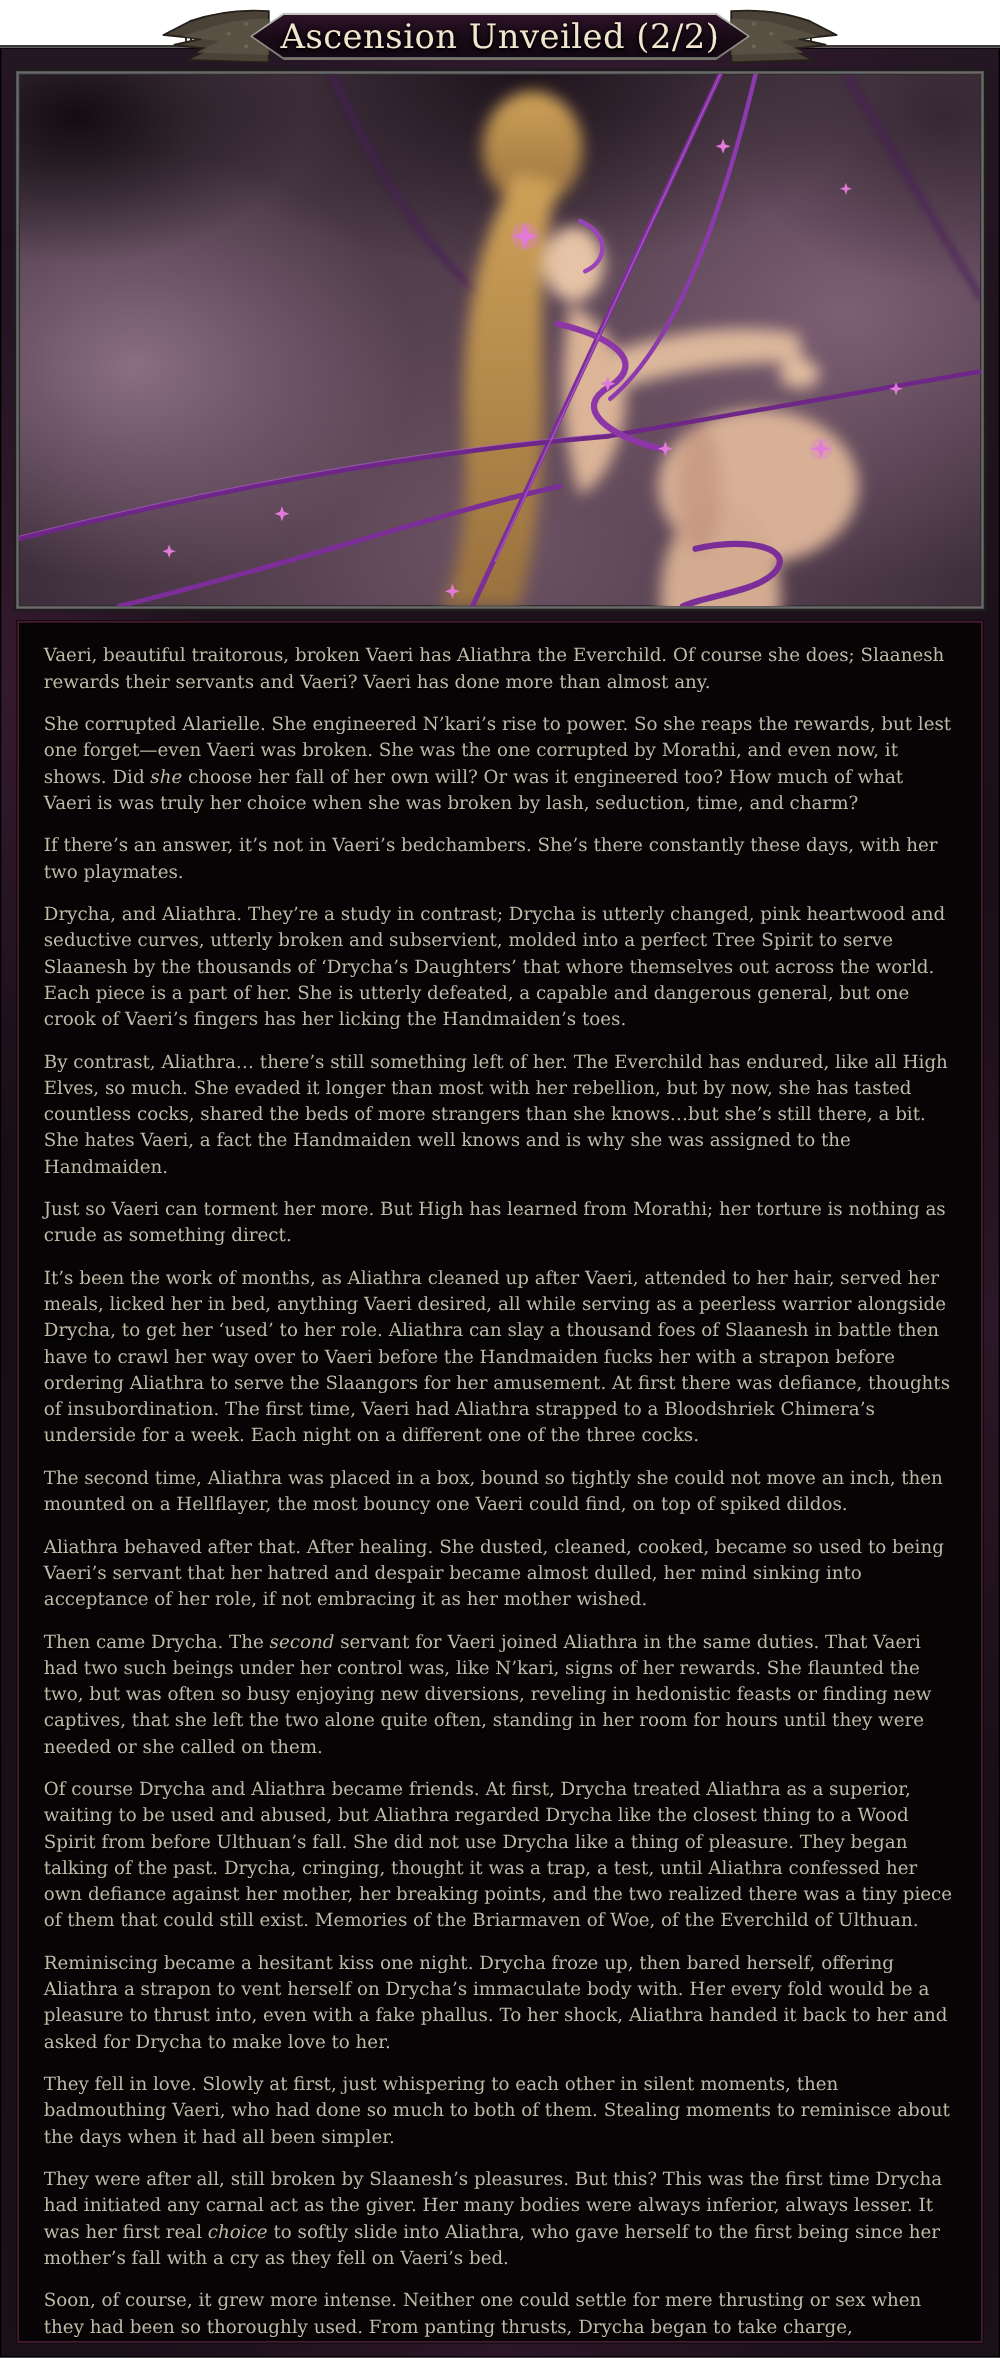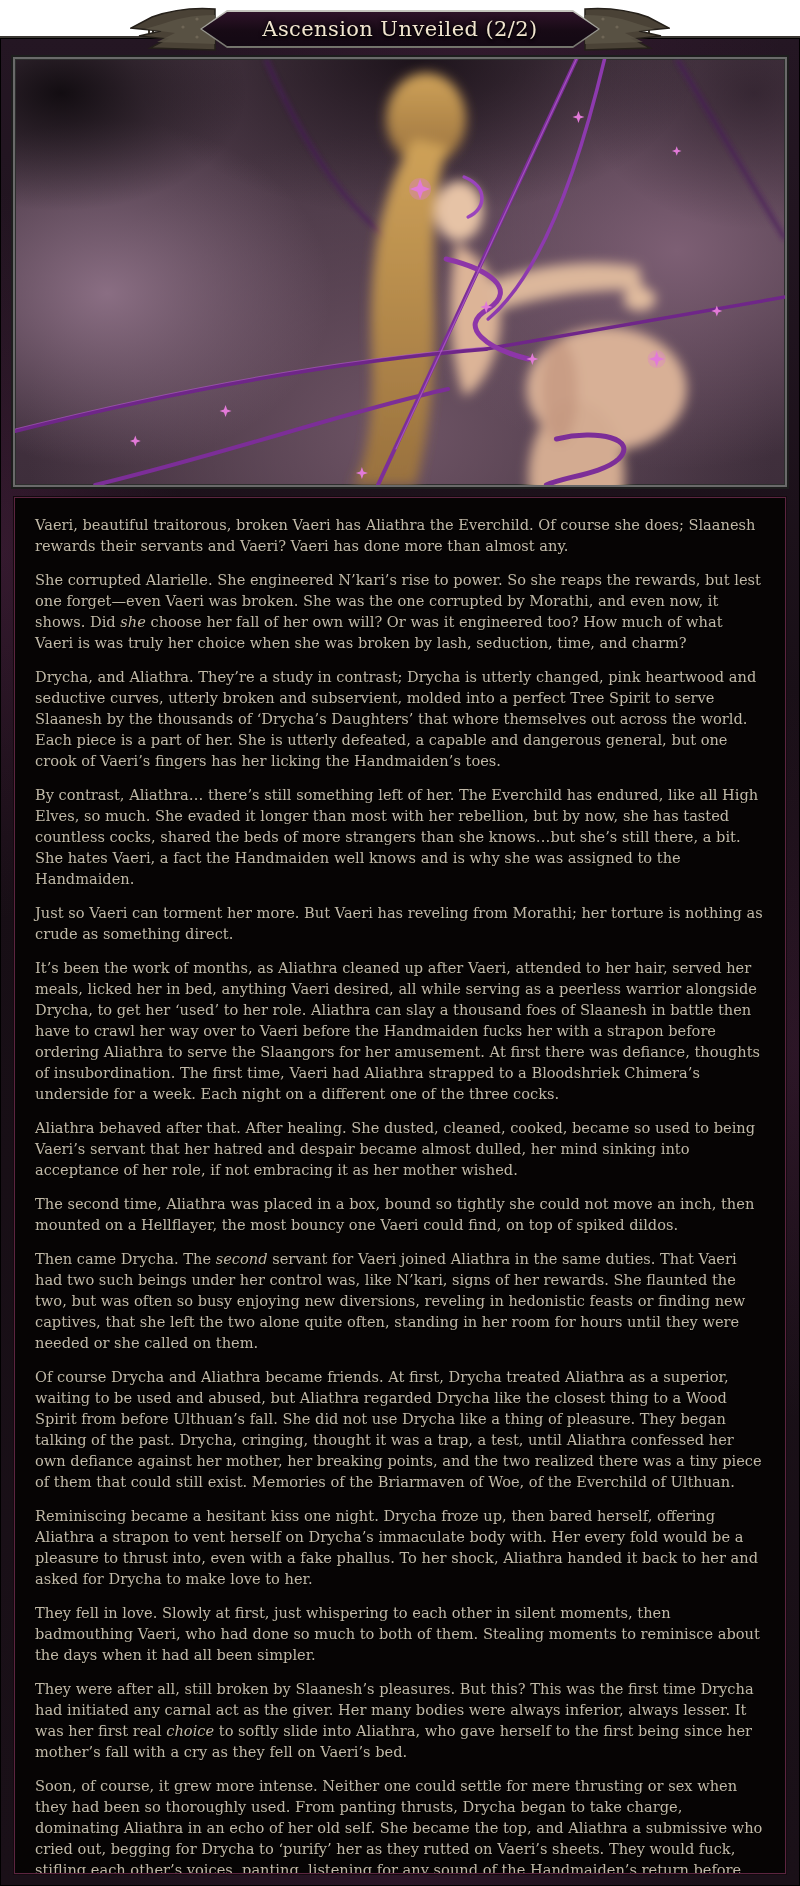--- a/index.html
+++ b/index.html
@@ -40,21 +40,21 @@
     background:linear-gradient(180deg,#c6c6be,#72726a);
     clip-path:polygon(0 50%,27px 0,calc(100% - 27px) 0,100% 50%,calc(100% - 27px) 100%,27px 100%);
   }
   .banner-inner{
     position:absolute;left:2px;top:2px;right:2px;bottom:2px;
     background:linear-gradient(180deg,#2e1328 0%,#170a15 55%,#130813 100%);
     clip-path:polygon(0 50%,25px 0,calc(100% - 25px) 0,100% 50%,calc(100% - 25px) 100%,25px 100%);
     display:flex;align-items:center;justify-content:center;
   }
   .event-title{
-    color:#f1e5cf;font-size:21px;letter-spacing:.4px;
+    color:#f1e5cf;font-size:27px;letter-spacing:.4px;
     text-shadow:0 2px 2px #000,0 0 4px rgba(0,0,0,.8);
     white-space:nowrap;
   }
   
   .image-frame{
     position:absolute;left:13px;top:57px;width:774px;height:430px;
     box-sizing:border-box;border:2px solid #6a6a6a;
     box-shadow:0 0 0 2px #1d1d1d, inset 0 0 0 1px #2e2e2e;
     overflow:hidden;
     background:
@@ -169,26 +169,27 @@
       <path transform="translate(660,92) scale(.8)" d="M0 -6 L1.6 -1.6 L6 0 L1.6 1.6 L0 6 L-1.6 1.6 L-6 0 L-1.6 -1.6 Z"></path>
       <path transform="translate(346,414)" d="M0 -6 L1.6 -1.6 L6 0 L1.6 1.6 L0 6 L-1.6 1.6 L-6 0 L-1.6 -1.6 Z"></path>
     </g>
   </svg>
 </div>
 
 <div class="text-panel">
   <div class="body-text">
       <p><span>Vaeri, beautiful traitorous, broken Vaeri has Aliathra the Everchild. Of course she does; Slaanesh rewards their servants and Vaeri? Vaeri has done more than almost any.</span></p>
       <p><span>She corrupted Alarielle. She engineered N’kari’s rise to power. So she reaps the rewards, but lest one forget—even Vaeri was broken. She was the one corrupted by Morathi, and even now, it shows. Did </span><em>she</em><span> choose her fall of her own will? Or was it engineered too? How much of what Vaeri is was truly her choice when she was broken by lash, seduction, time, and charm?</span></p>
+      <p><span>If there’s an answer, it’s not in Vaeri’s bedchambers. She’s there constantly these days, with her two playmates.</span></p>
       <p><span>Drycha, and Aliathra. They’re a study in contrast; Drycha is utterly changed, pink heartwood and seductive curves, utterly broken and subservient, molded into a perfect Tree Spirit to serve Slaanesh by the thousands of ‘Drycha’s Daughters’ that whore themselves out across the world. Each piece is a part of her. She is utterly defeated, a capable and dangerous general, but one crook of Vaeri’s fingers has her licking the Handmaiden’s toes.</span></p>
       <p><span>By contrast, Aliathra… there’s still something left of her. The Everchild has endured, like all High Elves, so much. She evaded it longer than most with her rebellion, but by now, she has tasted countless cocks, shared the beds of more strangers than she knows…but she’s still there, a bit. She hates Vaeri, a fact the Handmaiden well knows and is why she was assigned to the Handmaiden.</span></p>
-      <p><span>Just so Vaeri can torment her more. But Vaeri has reveling from Morathi; her torture is nothing as crude as something direct.</span></p>
+      <p><span>Just so Vaeri can torment her more. But High has learned from Morathi; her torture is nothing as crude as something direct.</span></p>
       <p><span>It’s been the work of months, as Aliathra cleaned up after Vaeri, attended to her hair, served her meals, licked her in bed, anything Vaeri desired, all while serving as a peerless warrior alongside Drycha, to get her ‘used’ to her role. Aliathra can slay a thousand foes of Slaanesh in battle then have to crawl her way over to Vaeri before the Handmaiden fucks her with a strapon before ordering Aliathra to serve the Slaangors for her amusement. At first there was defiance, thoughts of insubordination. The first time, Vaeri had Aliathra strapped to a Bloodshriek Chimera’s underside for a week. Each night on a different one of the three cocks.</span></p>
+      <p><span>The second time, Aliathra was placed in a box, bound so tightly she could not move an inch, then mounted on a Hellflayer, the most bouncy one Vaeri could find, on top of spiked dildos.</span></p>
       <p><span>Aliathra behaved after that. After healing. She dusted, cleaned, cooked, became so used to being Vaeri’s servant that her hatred and despair became almost dulled, her mind sinking into acceptance of her role, if not embracing it as her mother wished.</span></p>
-      <p><span>The second time, Aliathra was placed in a box, bound so tightly she could not move an inch, then mounted on a Hellflayer, the most bouncy one Vaeri could find, on top of spiked dildos.</span></p>
       <p><span>Then came Drycha. The </span><em>second</em><span> servant for Vaeri joined Aliathra in the same duties. That Vaeri had two such beings under her control was, like N’kari, signs of her rewards. She flaunted the two, but was often so busy enjoying new diversions, reveling in hedonistic feasts or finding new captives, that she left the two alone quite often, standing in her room for hours until they were needed or she called on them.</span></p>
       <p><span>Of course Drycha and Aliathra became friends. At first, Drycha treated Aliathra as a superior, waiting to be used and abused, but Aliathra regarded Drycha like the closest thing to a Wood Spirit from before Ulthuan’s fall. She did not use Drycha like a thing of pleasure. They began talking of the past. Drycha, cringing, thought it was a trap, a test, until Aliathra confessed her own defiance against her mother, her breaking points, and the two realized there was a tiny piece of them that could still exist. Memories of the Briarmaven of Woe, of the Everchild of Ulthuan.</span></p>
       <p><span>Reminiscing became a hesitant kiss one night. Drycha froze up, then bared herself, offering Aliathra a strapon to vent herself on Drycha’s immaculate body with. Her every fold would be a pleasure to thrust into, even with a fake phallus. To her shock, Aliathra handed it back to her and asked for Drycha to make love to her.</span></p>
       <p><span>They fell in love. Slowly at first, just whispering to each other in silent moments, then badmouthing Vaeri, who had done so much to both of them. Stealing moments to reminisce about the days when it had all been simpler.</span></p>
       <p><span>They were after all, still broken by Slaanesh’s pleasures. But this? This was the first time Drycha had initiated any carnal act as the giver. Her many bodies were always inferior, always lesser. It was her first real </span><em>choice</em><span> to softly slide into Aliathra, who gave herself to the first being since her mother’s fall with a cry as they fell on Vaeri’s bed.</span></p>
       <p><span>Soon, of course, it grew more intense. Neither one could settle for mere thrusting or sex when they had been so thoroughly used. From panting thrusts, Drycha began to take charge, dominating Aliathra in an echo of her old self. She became the top, and Aliathra a submissive who cried out, begging for Drycha to ‘purify’ her as they rutted on Vaeri’s sheets. They would fuck, stifling each other’s voices, panting, listening for any sound of the Handmaiden’s return before leaping off the bed to hide the dildo, replacing the sheets.</span></p>
     </div>
 </div>
 
 </body></html>

